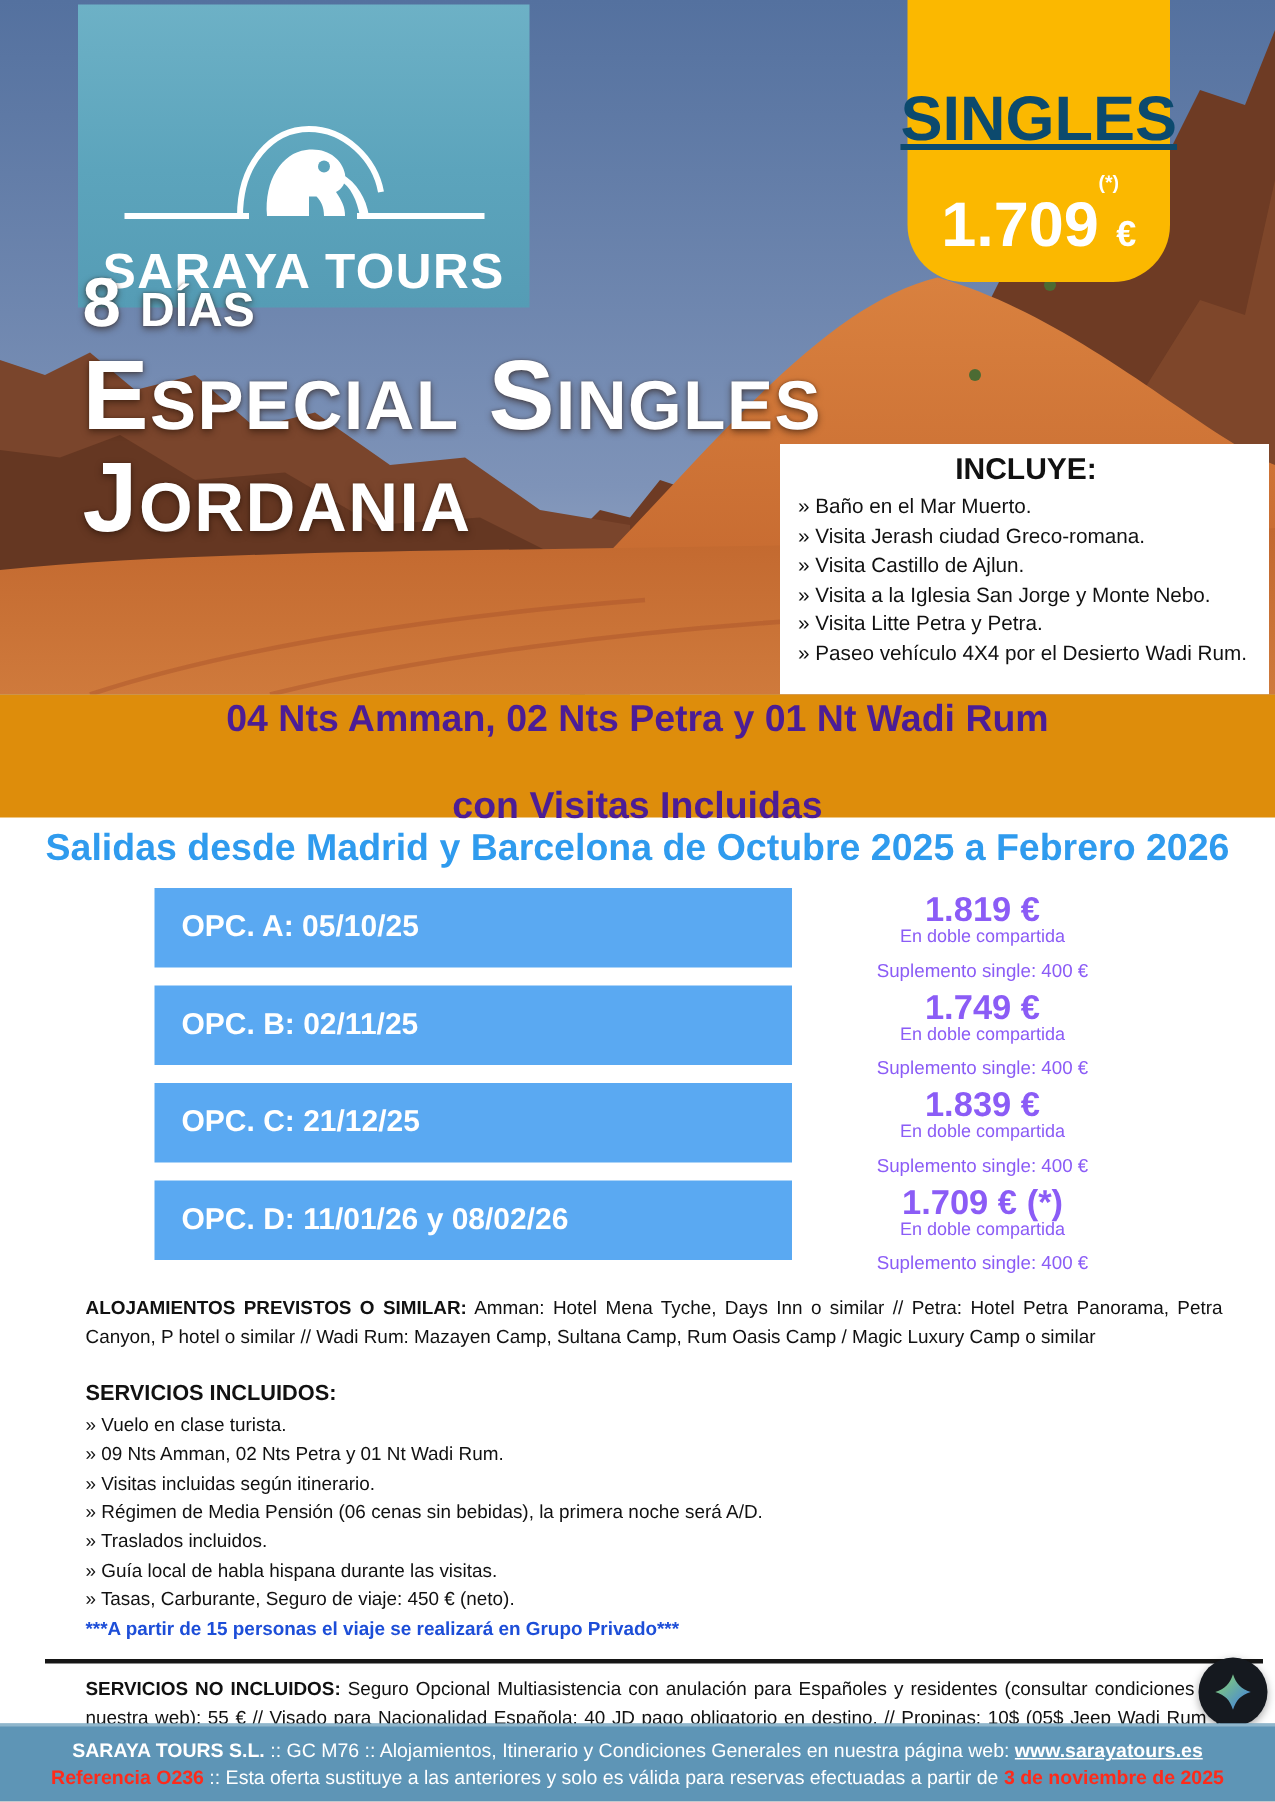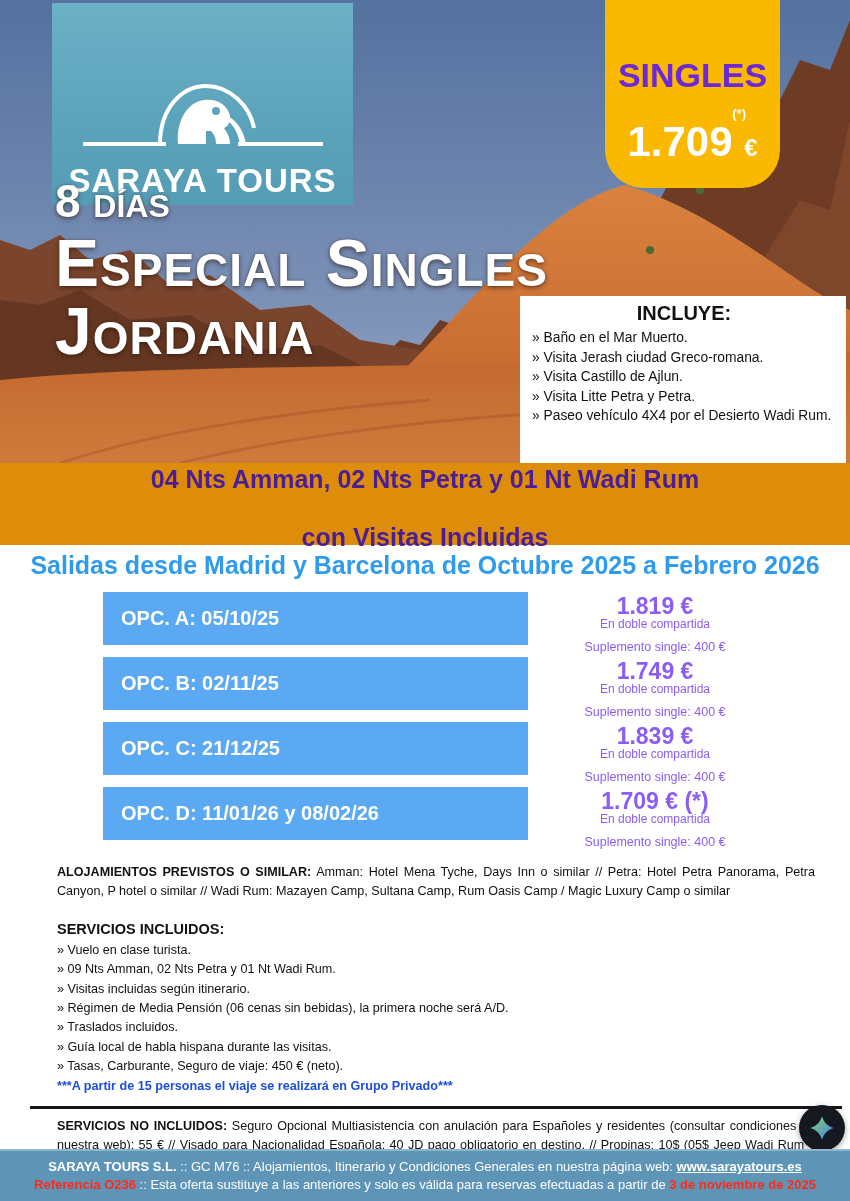--- a/index.html
+++ b/index.html
@@ -20,21 +20,21 @@
     padding-bottom:8px;
   }
   .logo-mark { width:250px; height:88px; }
   .logo-text { color:#fff; font-size:33px; font-weight:bold; letter-spacing:1px; line-height:1; }
 
   .singles-badge {
     position:absolute; left:605px; top:0; width:175px; height:188px;
     background:#fbb800; border-radius:0 0 38px 38px;
     display:flex; flex-direction:column; align-items:center;
   }
-  .singles-word { color:#6d28d9; font-size:34px; font-weight:bold; margin-top:58px; line-height:1; }
+  .singles-word { color:#0c4a6e; font-size:42px; font-weight:bold; margin-top:58px; line-height:1;text-decoration:underline; }
   .singles-ast { color:#fff; font-size:13px; font-weight:bold; margin-top:14px; align-self:flex-end; margin-right:34px; }
   .singles-price { color:#fff; font-size:42px; font-weight:bold; line-height:1; margin-top:0; }
   .singles-price .cur { font-size:24px; font-weight:bold; }
 
   .hero-title {
     position:absolute; left:55px; top:178px; color:#fff;
     text-shadow:0 2px 5px rgba(40,20,10,.55), 0 0 2px rgba(40,20,10,.4);
     font-variant:small-caps; font-weight:bold; line-height:1;
   }
   .hero-title .t1 { font-size:46px; margin-bottom:6px; }
@@ -177,20 +177,21 @@
       <div class="t2">Especial Singles</div>
       <div class="t3">Jordania</div>
     </div>
 
     <div class="incluye-box">
       <div class="incluye-title">INCLUYE:</div>
       <ul class="incluye-list">
         <li>» Baño en el Mar Muerto.</li>
         <li>» Visita Jerash ciudad Greco-romana.</li>
         <li>» Visita Castillo de Ajlun.</li>
+        <li>» Visita a la Iglesia San Jorge y Monte Nebo.</li>
         <li>» Visita Litte Petra y Petra.</li>
         <li>» Paseo vehículo 4X4 por el Desierto Wadi Rum.</li>
       </ul>
     </div>
   </div>
 
   <div class="orange-banner">
     <div class="b1">04 Nts Amman, 02 Nts Petra y 01 Nt Wadi Rum</div>
     <div class="b2">con Visitas Incluidas</div>
   </div>

